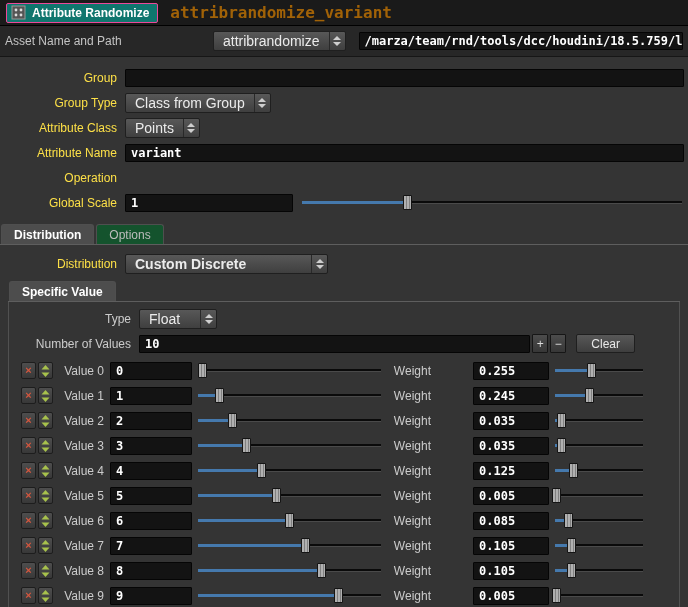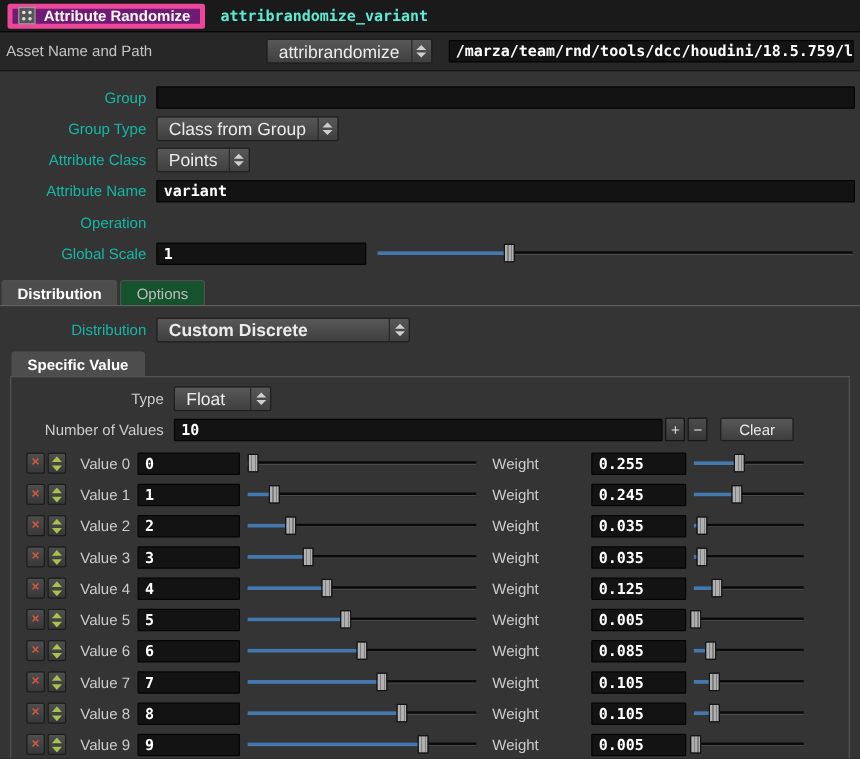--- a/index.html
+++ b/index.html
@@ -7,37 +7,37 @@
     width:688px;height:607px;position:relative;overflow:hidden;
     background:#343434;color:#cccccc;
     font-family:"Liberation Sans",sans-serif;font-size:12px;
     box-sizing:border-box;
   }
   *{box-sizing:border-box;}
 
   
   .titlebar{height:26px;background:#1a1a1a;border-bottom:1px solid #000;
     display:flex;align-items:center;padding:0 6px;gap:6px;}
-  .titlebox{display:flex;align-items:center;gap:6px;background:#701a75;
-    border:4px solid #ec4899;border-radius:2px;height:20px;padding:0 8px 0 4px;}
+  .titlebox{display:flex;align-items:center;gap:6px;background:#0f766e;
+    border:1px solid #ec4899;border-radius:2px;height:20px;padding:0 8px 0 4px;}
   .node-icon{width:15px;height:15px;display:inline-block;}
   .title{color:#ffffff;font-weight:bold;font-size:12px;white-space:nowrap;}
   .node-name{font-family:"DejaVu Sans Mono",monospace;font-weight:bold;
-    color:#5eead4;font-size:12px;margin-left:6px;white-space:nowrap;}
+    color:#a16207;font-size:16px;margin-left:6px;white-space:nowrap;}
 
   
   .asset-row{height:31px;background:#272727;border-bottom:1px solid #161616;
     display:flex;align-items:center;padding:0 5px;}
   .asset-label{width:208px;color:#c4c4c4;}
   .path-field{flex:1;margin-left:13px;font-weight:normal;font-size:11px;color:#e6e6e6;}
 
   
   .param-area{padding-top:8px;}
   .param-row{display:flex;align-items:center;height:25px;padding:0 4px;}
-  .plabel{width:121px;text-align:right;padding-right:8px;color:#14b8a6;white-space:nowrap;flex:none;}
+  .plabel{width:121px;text-align:right;padding-right:8px;color:#fde047;white-space:nowrap;flex:none;}
   .grow{flex:1;}
 
   
   .field{background:#131313;border:1px solid #050505;height:18px;line-height:16px;
     padding:0 5px;font-family:"DejaVu Sans Mono",monospace;font-size:12px;
     font-weight:bold;color:#ffffff;overflow:hidden;white-space:nowrap;border-radius:1px;}
   .gscale-field{width:168px;flex:none;}
 
   
   .dropdown{display:inline-flex;align-items:stretch;height:20px;

